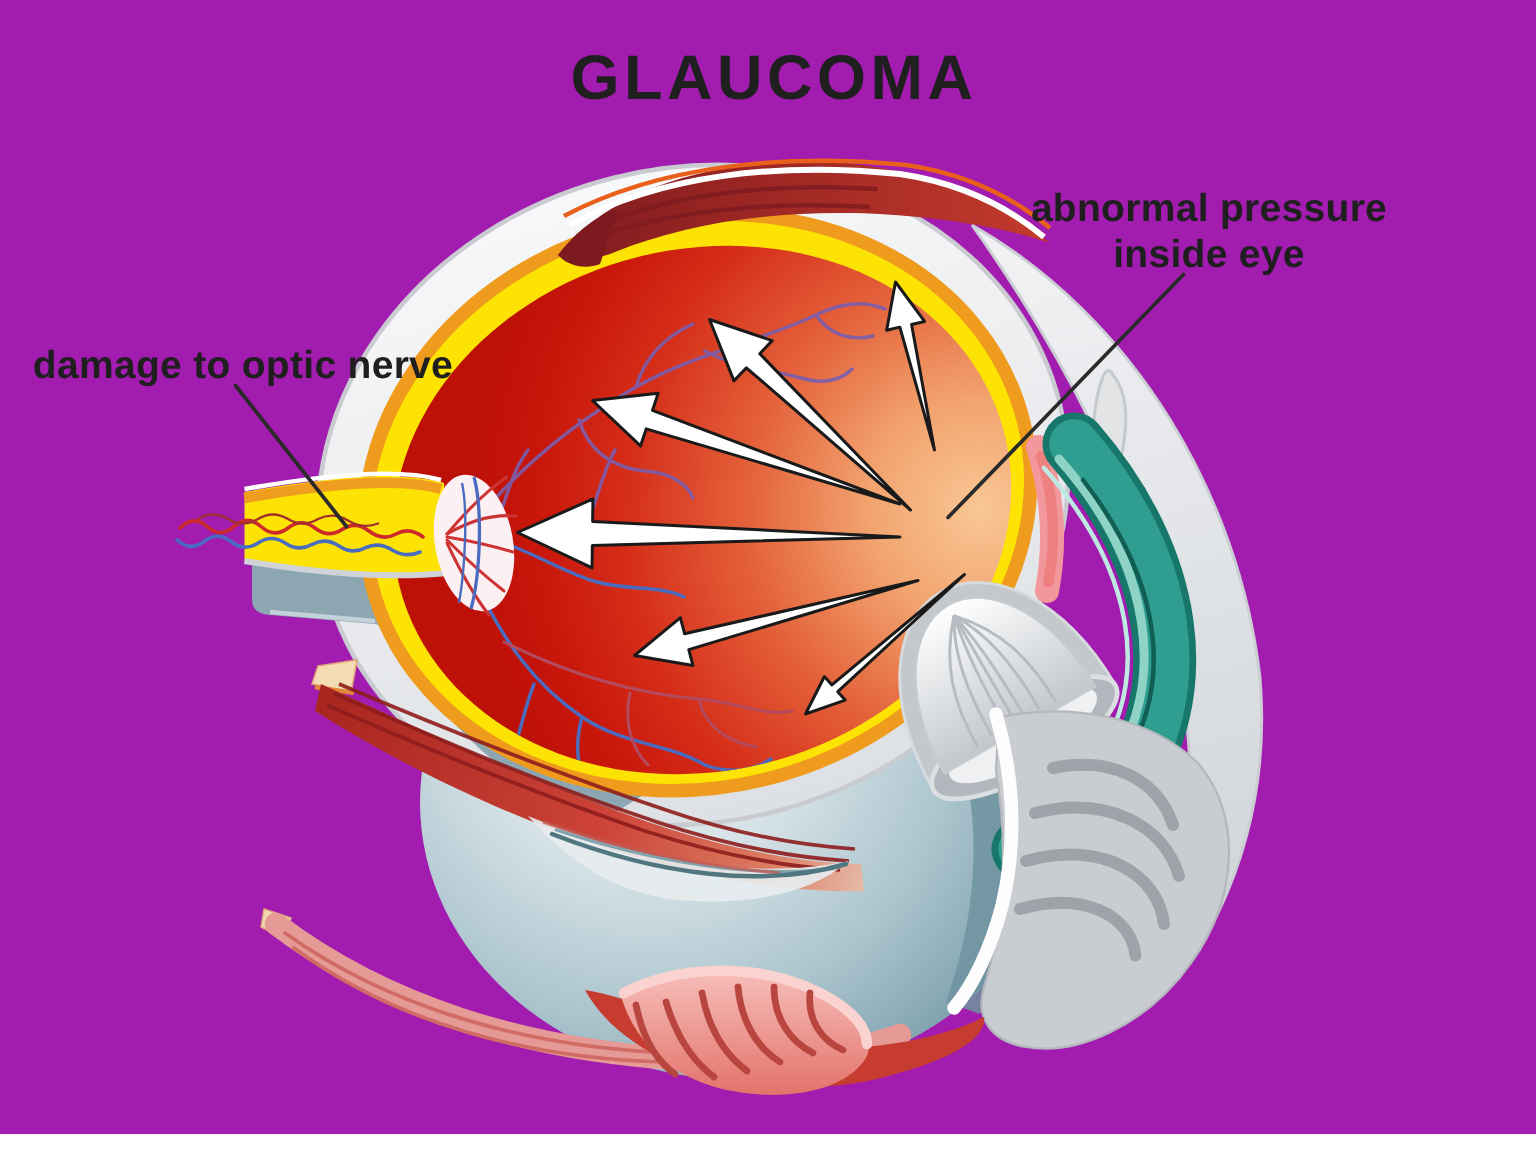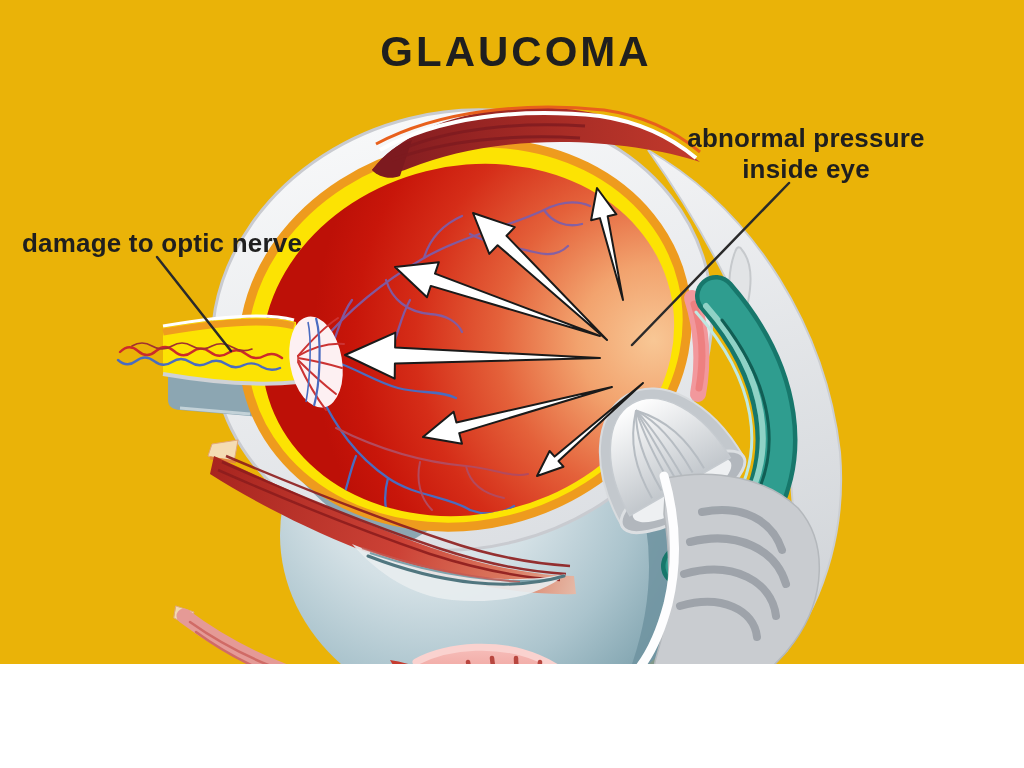--- a/index.html
+++ b/index.html
@@ -1,16 +1,16 @@
 <!DOCTYPE html>
 <html><head>
 <meta charset="utf-8">
 <style>
   html,body{margin:0;padding:0;background:#ffffff;}
-  .stage{position:relative;width:1024px;height:664px;background:#eab308;overflow:hidden;
+  .stage{position:relative;width:1024px;height:756px;background:#a21caf;overflow:hidden;
          font-family:"Liberation Sans",sans-serif;text-align:right;}
   svg{display:block;}
   .lbl{font-family:"Liberation Sans",sans-serif;font-weight:bold;fill:#1f1f1f;}
   .title{font-size:42px;letter-spacing:3px;}
   .callout{font-size:26px;letter-spacing:0.2px;}
 </style>
 </head>
 <body>
 
 <div class="stage">

